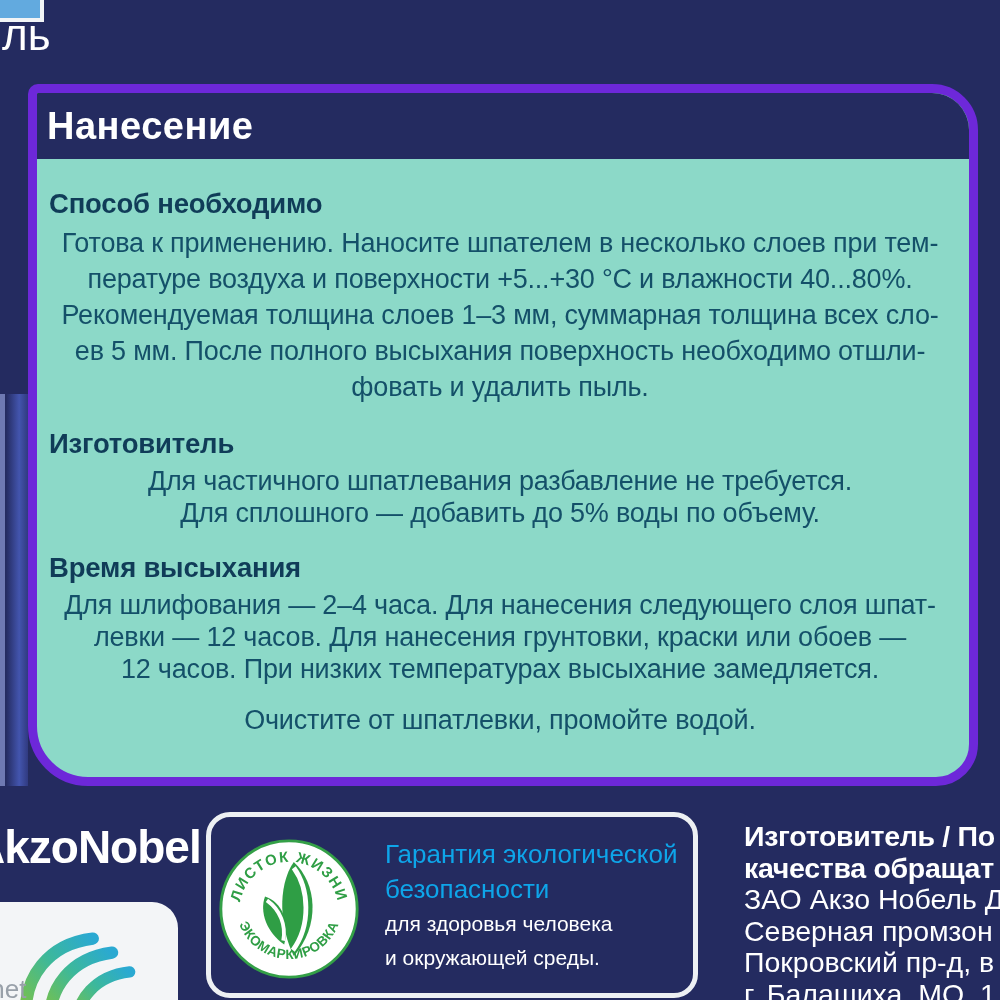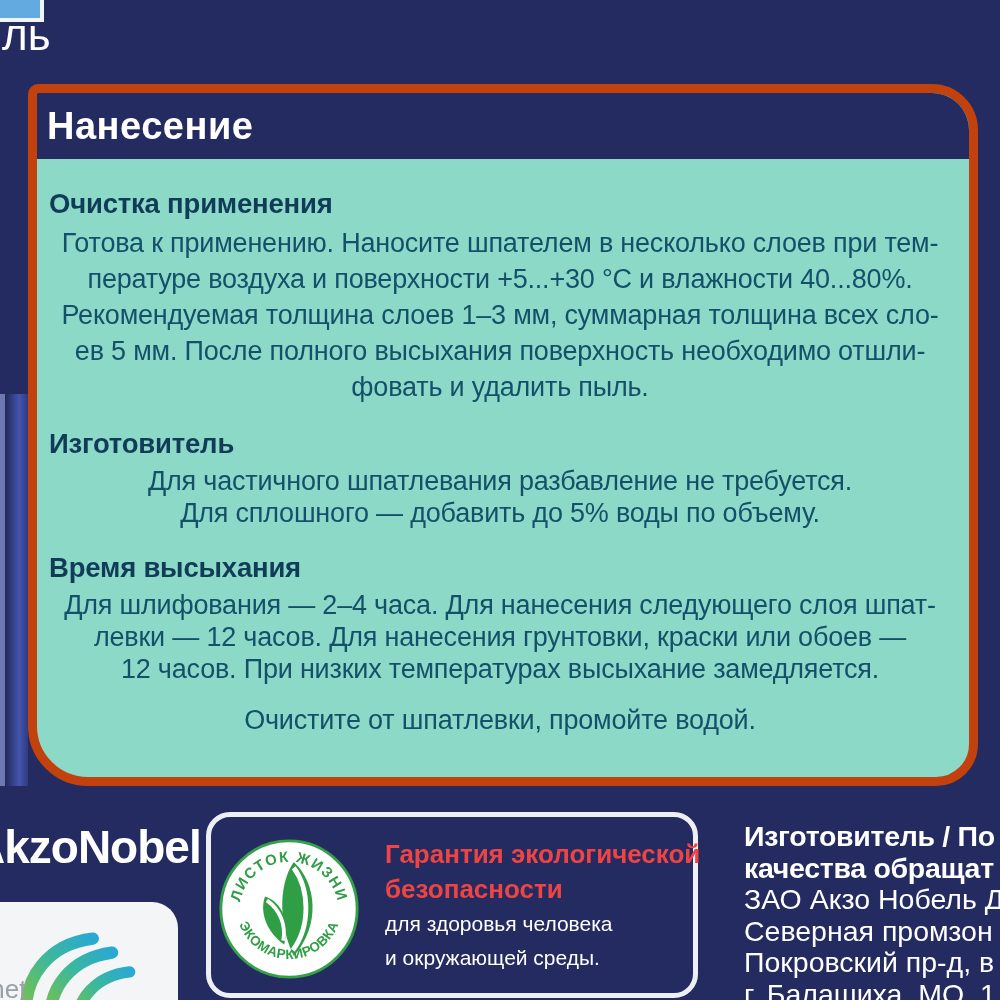--- a/index.html
+++ b/index.html
@@ -22,21 +22,21 @@
 
   
   .edge-a{position:absolute;left:6px;top:394px;width:22px;height:392px;
     background:linear-gradient(90deg,#242b60 0%,#4355ae 60%,#303a80 100%);}
   .edge-b{position:absolute;left:0;top:394px;width:5px;height:392px;
     background:#8e9bd6;opacity:.7;}
 
   
   .panel{
     position:absolute;left:28px;top:84px;width:950px;height:702px;
-    box-sizing:border-box;border:9px solid #c2410c;
+    box-sizing:border-box;border:9px solid #6d28d9;
     border-radius:10px 46px 42px 60px;
     background:#8cd9c8;overflow:hidden;
   }
   .panel-header{height:66px;background:#242b60;display:flex;align-items:center;padding-left:10px;}
   .panel-title{font-size:38px;font-weight:bold;color:#ffffff;margin:0;letter-spacing:.5px;}
   .panel-body{padding:4px 18px 0 12px;}
   .sec{font-size:27.5px;line-height:30px;color:#103c58;margin:24px 0 6px;
     font-weight:bold;letter-spacing:-.2px;white-space:nowrap;}
   .s-first{margin-top:26px;}
   .s-last{margin-top:18px;}
@@ -56,21 +56,21 @@
   }
   .planet-svg{position:absolute;left:36px;top:12px;width:150px;height:114px;}
   .planet-text{position:absolute;left:4px;top:72px;font-size:26px;color:#98a0a9;white-space:nowrap;}
 
   .eco-frame{
     position:absolute;left:206px;top:812px;width:492px;height:186px;
     box-sizing:border-box;border:5px solid #edf0f3;border-radius:24px;
   }
   .eco-badge{position:absolute;left:6px;top:20px;width:144px;height:144px;}
   .guarantee{position:absolute;left:174px;top:20px;}
-  .g-bold{font-size:26px;line-height:35px;font-weight:bold;color:#ef4444;white-space:nowrap;}
+  .g-bold{font-size:26px;line-height:35px;font-weight:normal;color:#0ea5e9;white-space:nowrap;}
   .g-reg{font-size:21px;line-height:34px;color:#ffffff;white-space:nowrap;}
 
   .manufacturer{position:absolute;left:744px;top:820px;color:#ffffff;}
   .m-bold{font-size:28.5px;font-weight:bold;line-height:32px;white-space:nowrap;letter-spacing:-.3px;}
   .m-reg{font-size:28.5px;line-height:31.5px;white-space:nowrap;}
 </style>
 </head>
 <body>
 
 <div class="stage">
@@ -80,21 +80,21 @@
 
   <div class="edge-a"></div>
   <div class="edge-b"></div>
 
   <div class="panel">
     <div class="panel-header">
       <h1 class="panel-title">Нанесение</h1>
     </div>
     <div class="panel-body">
 
-      <h2 class="sec s-first">Очистка применения</h2>
+      <h2 class="sec s-first">Способ необходимо</h2>
       <div class="pl lh36">Готова к применению. Наносите шпателем в несколько слоев при тем-</div>
       <div class="pl lh36">пературе воздуха и поверхности +5...+30 °C и влажности 40...80%.</div>
       <div class="pl lh36">Рекомендуемая толщина слоев 1–3 мм, суммарная толщина всех сло-</div>
       <div class="pl lh36">ев 5 мм. После полного высыхания поверхность необходимо отшли-</div>
       <div class="pl lh36">фовать и удалить пыль.</div>
 
       <h2 class="sec">Изготовитель</h2>
       <div class="pl lh32">Для частичного шпатлевания разбавление не требуется.</div>
       <div class="pl lh32">Для сплошного — добавить до 5% воды по объему.</div>
 

